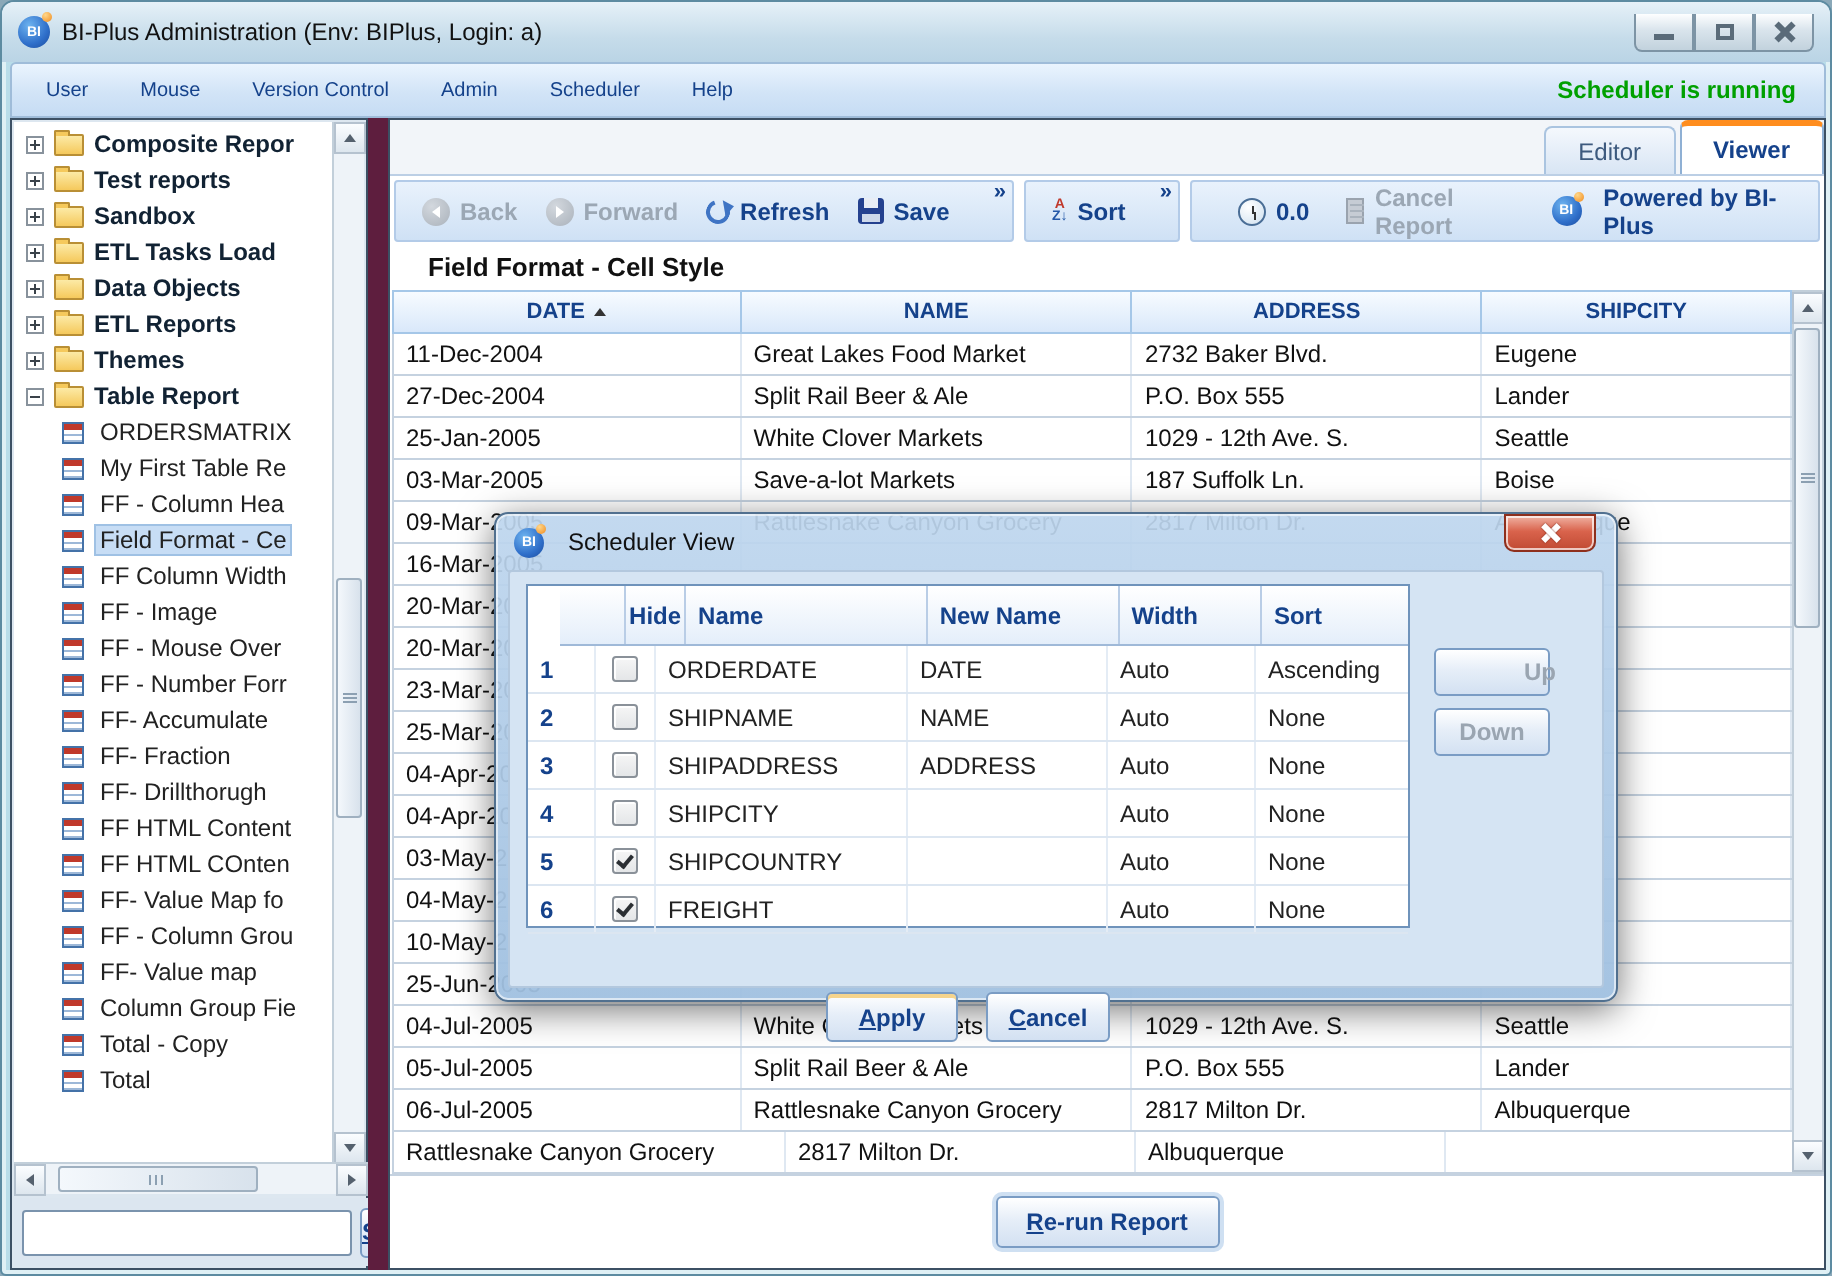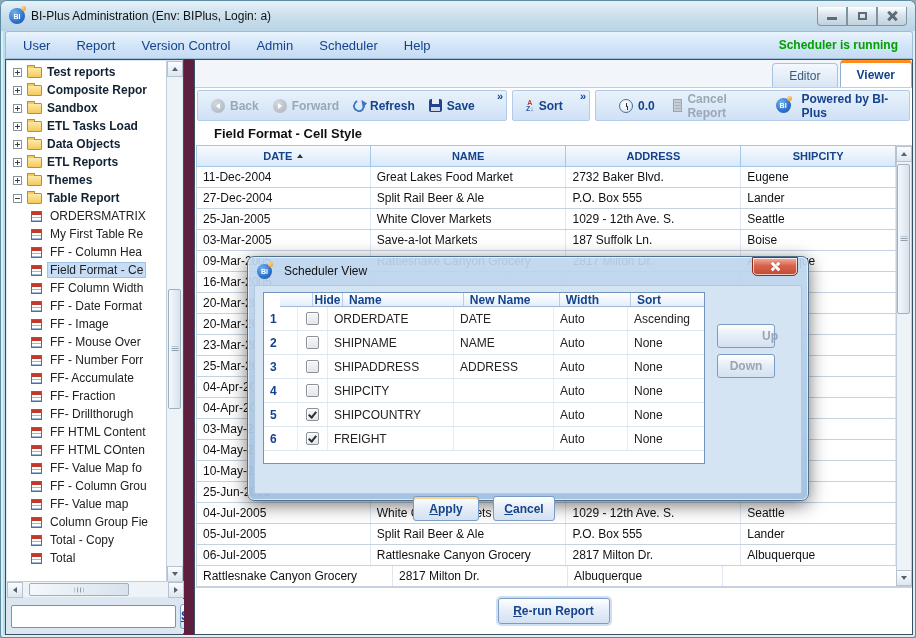--- a/index.html
+++ b/index.html
@@ -30,21 +30,21 @@
   .glyph-close { position:relative; width:12px; height:10px; }
   .glyph-close::before,.glyph-close::after { content:""; position:absolute; left:5px; top:-1px; width:3px; height:12px; background:#5a6b79; }
   .glyph-close::before { transform:rotate(45deg); }
   .glyph-close::after { transform:rotate(-45deg); }
 
   
   .menubar { position:absolute; left:4px; top:30px; width:908px; height:28px;
              background:linear-gradient(#eaf4fe,#d2e4f7 55%,#c6dcf4);
              border:1px solid #9fbcd9; border-radius:3px 3px 0 0;
              display:flex; align-items:center; padding:0 4px; }
-  .menu-item { font-size:13px; color:#15428b; padding:0 13px; cursor:default; }
+  .menu-item { font-size:10px; color:#15428b; padding:0 13px; cursor:default; }
   .menu-status { margin-left:auto; margin-right:10px; font-size:12px; font-weight:bold; color:#00a000;text-align:right; }
 
   
   .content { position:absolute; left:4px; top:58px; width:908px; height:576px; background:#5e1e3e; }
 
   
   .sidebar { position:absolute; left:0; top:0; width:179px; height:576px; background:#dde7f0; border:1px solid #3c5064; }
   .tree { position:absolute; left:1px; top:1px; width:160px; height:521px; background:#fff; overflow:hidden; padding-top:2px; }
   .tree-row { height:18px; display:flex; align-items:center; white-space:nowrap; overflow:hidden; }
   .tree-row.folder { padding-left:6px; }
@@ -154,21 +154,21 @@
   .dlg-close { position:absolute; right:10px; top:0px; width:46px; height:19px; border-radius:0 0 5px 5px;
                background:linear-gradient(#f0b3a4,#d9634c 45%,#c04a33); border:1px solid #8e2f1d;
                box-shadow:inset 0 0 0 1px rgba(255,255,255,.7); display:flex; align-items:center; justify-content:center; }
   .glyph-x { position:relative; width:10px; height:9px; }
   .glyph-x::before,.glyph-x::after { content:""; position:absolute; left:4px; top:-1px; width:3px; height:11px; background:#fff;
                                      box-shadow:0 0 1px #7c2413; }
   .glyph-x::before { transform:rotate(45deg); } .glyph-x::after { transform:rotate(-45deg); }
   .dlg-body { position:absolute; left:6px; top:28px; right:6px; bottom:6px; background:#d5e4f3; border:1px solid #b3c8de; border-radius:2px; }
 
   .dlg-grid { position:absolute; left:8px; top:6px; width:442px; height:172px; background:#fff; border:1px solid #6f93bb; }
-  .dlg-gh { display:flex; height:14px; border-bottom:1px solid #9fb9d8; background:linear-gradient(#ffffff,#e4eefa);margin-left:16px; }
+  .dlg-gh { display:flex; height:30px; border-bottom:1px solid #9fb9d8; background:linear-gradient(#ffffff,#e4eefa);margin-left:16px; }
   .dlg-gh-cell { font-size:12px; font-weight:bold; color:#15428b; display:flex; align-items:center; padding:0 6px;
                  border-right:1px solid #b9cde6; }
   .dlg-row { display:flex; height:24px; border-bottom:1px solid #dce6f1; }
   .dlg-cell { font-size:12px; color:#222; display:flex; align-items:center; padding:0 6px; border-right:1px solid #e4ecf5;
               white-space:nowrap; overflow:hidden; }
   .dc0 { width:34px; font-weight:bold; color:#15428b; } .dc1 { width:30px; justify-content:center; }
   .dc2 { width:126px; } .dc3 { width:100px; } .dc4 { width:74px; } .dc5 { width:76px; border-right:none; }
   .checkbox { width:13px; height:13px; background:linear-gradient(#f6f6f6,#e4e6e8); border:1px solid #8a9199;
               border-radius:2px; position:relative; box-shadow:inset 1px 1px 0 rgba(255,255,255,.9); }
   .checkmark { position:absolute; left:3px; top:1px; width:5px; height:8px; border-right:2px solid #2b2f33;
@@ -200,21 +200,21 @@
       <div class="win-btn close">
           <div class="glyph-close"></div>
         </div>
     </div>
   </div>
 
   <div class="menubar">
 
       <span class="menu-item">User</span>
 
-      <span class="menu-item">Report</span>
+      <span class="menu-item">Mouse</span>
 
       <span class="menu-item">Version Control</span>
 
       <span class="menu-item">Admin</span>
 
       <span class="menu-item">Scheduler</span>
 
       <span class="menu-item">Help</span>
 
     <span class="menu-status">Scheduler is running</span>
@@ -224,30 +224,30 @@
 
     <div class="sidebar">
       <div class="tree">
 
           <div class="tree-row folder">
             <span class="expand-box">
               <span class="h"></span>
               <span class="v"></span>
             </span>
             <span class="folder-icon"></span>
-            <span class="folder-label">Test reports</span>
+            <span class="folder-label">Composite Repor</span>
           </div>
 
           <div class="tree-row folder">
             <span class="expand-box">
               <span class="h"></span>
               <span class="v"></span>
             </span>
             <span class="folder-icon"></span>
-            <span class="folder-label">Composite Repor</span>
+            <span class="folder-label">Test reports</span>
           </div>
 
           <div class="tree-row folder">
             <span class="expand-box">
               <span class="h"></span>
               <span class="v"></span>
             </span>
             <span class="folder-icon"></span>
             <span class="folder-label">Sandbox</span>
           </div>
@@ -315,24 +315,20 @@
           <div class="tree-row leaf selected">
             <span class="table-icon"></span>
             <span class="leaf-label">Field Format - Ce</span>
           </div>
 
           <div class="tree-row leaf">
             <span class="table-icon"></span>
             <span class="leaf-label">FF Column Width</span>
           </div>
 
-          <div class="tree-row leaf">
-            <span class="table-icon"></span>
-            <span class="leaf-label">FF - Date Format</span>
-          </div>
 
           <div class="tree-row leaf">
             <span class="table-icon"></span>
             <span class="leaf-label">FF - Image</span>
           </div>
 
           <div class="tree-row leaf">
             <span class="table-icon"></span>
             <span class="leaf-label">FF - Mouse Over</span>
           </div>

